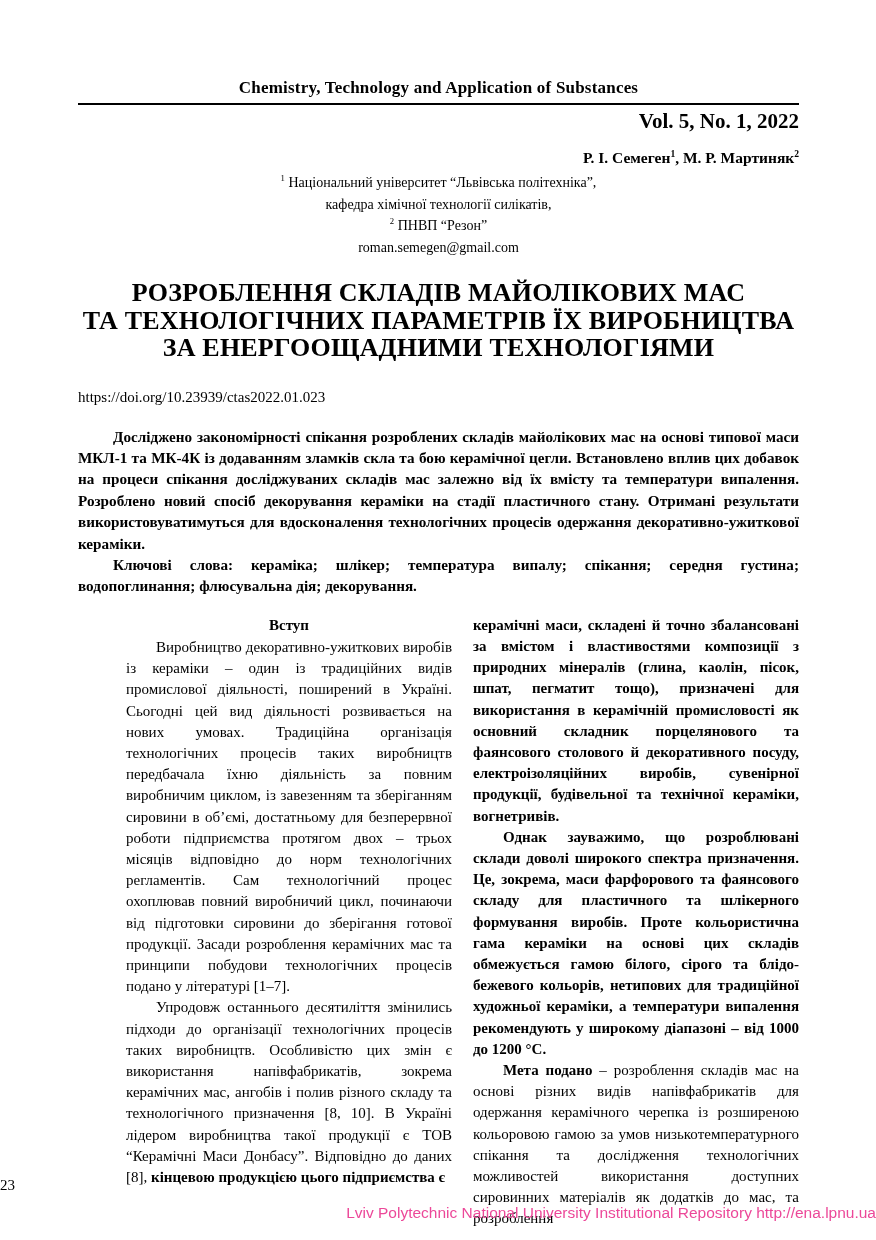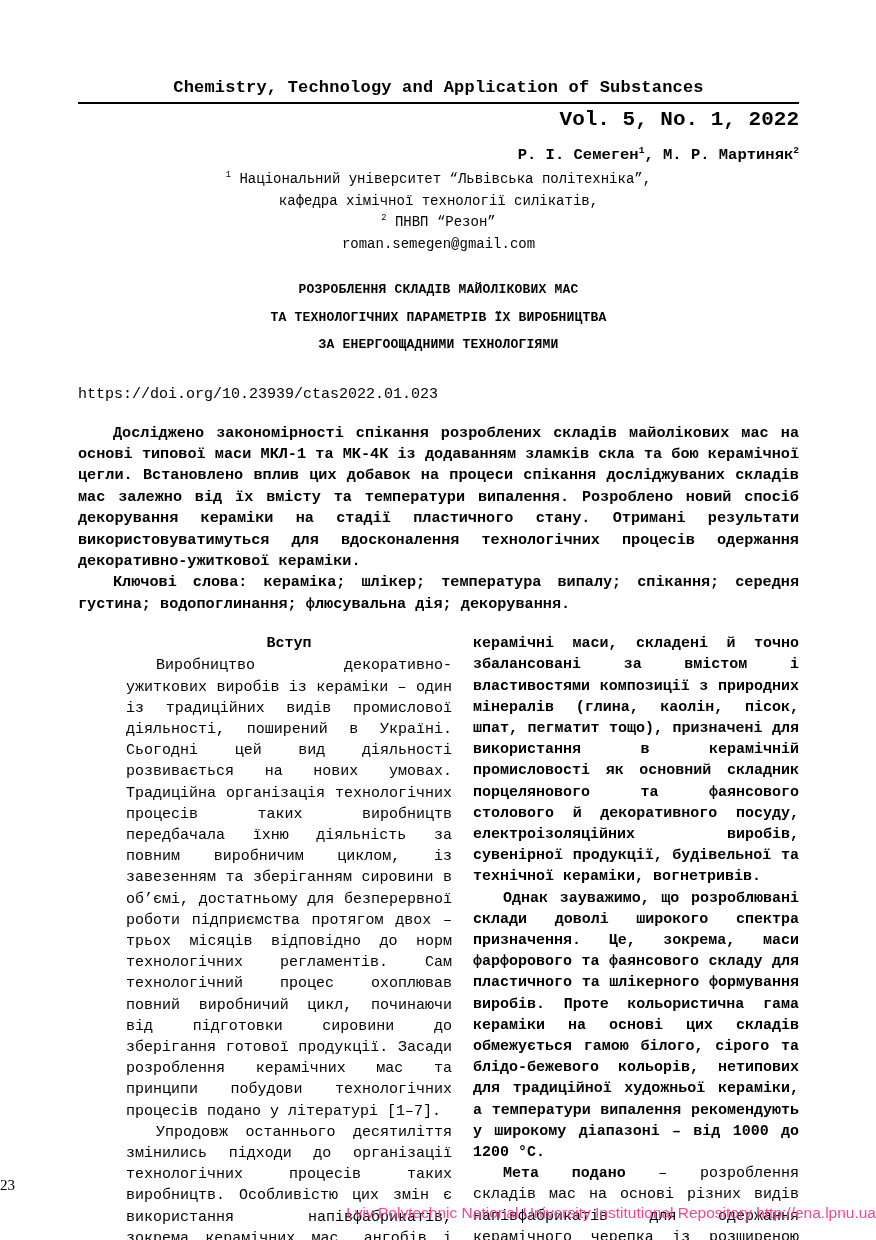--- a/index.html
+++ b/index.html
@@ -1,34 +1,34 @@
 <!DOCTYPE html>
 <html><head>
 <meta charset="utf-8">
 <style>
   * { margin:0; padding:0; box-sizing:border-box; }
   html,body { background:#ffffff; }
   body {
     width:876px; height:1240px; position:relative; overflow:hidden;
     font-family:"Liberation Serif","DejaVu Serif",serif; color:#000;
   }
-  .page { position:absolute; inset:0; padding:78px 77px 0 78px;font-family:Liberation Mono, monospace; }
+  .page { position:absolute; inset:0; padding:78px 77px 0 78px; }
   .b { font-weight:bold; }
   sup { font-size:62%; line-height:0; vertical-align:super; }
 
   .journal-header { text-align:center; font-weight:bold; font-size:17px; letter-spacing:0.2px; }
   .header-rule { border-bottom:2.2px solid #000; margin-top:5px; }
   .volume-line { font-weight:bold; font-size:21px; margin-top:4px;text-align:right; }
 
   .authors-line { text-align:right; font-weight:bold; font-size:15.5px; margin-top:15px; }
   .affiliations { margin-top:5px; }
   .affil-line { text-align:center; font-size:14px; line-height:21.5px; text-indent:0; }
 
   .article-title { margin-top:21px; }
-  .title-line { text-align:center; font-weight:bold; font-size:13px; line-height:27.5px; letter-spacing:0.2px; }
+  .title-line { text-align:center; font-weight:bold; font-size:26px; line-height:27.5px; letter-spacing:0.2px; }
 
   .doi-line { margin-top:27px; font-size:15px; }
 
   .abstract { margin-top:20px; }
   .abstract p { font-size:15.2px; line-height:21.4px; text-align:justify; text-indent:35px; }
 
   .columns { margin-top:18px; display:flex; gap:21px;margin-left:48px; }
   .col { flex:1 1 0; font-size:15px; line-height:21.2px; text-align:justify; }
   .body-para { text-indent:30px; }
   .intro-heading { text-align:center; font-weight:bold; font-size:15px; line-height:21.2px; margin-bottom:1px; }

